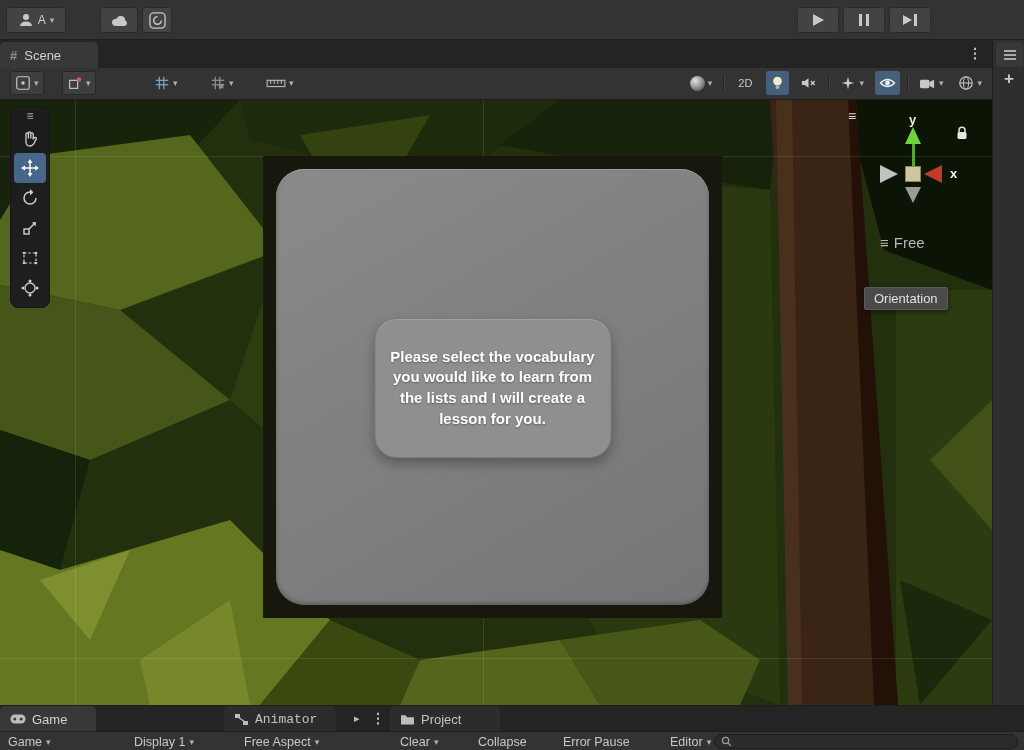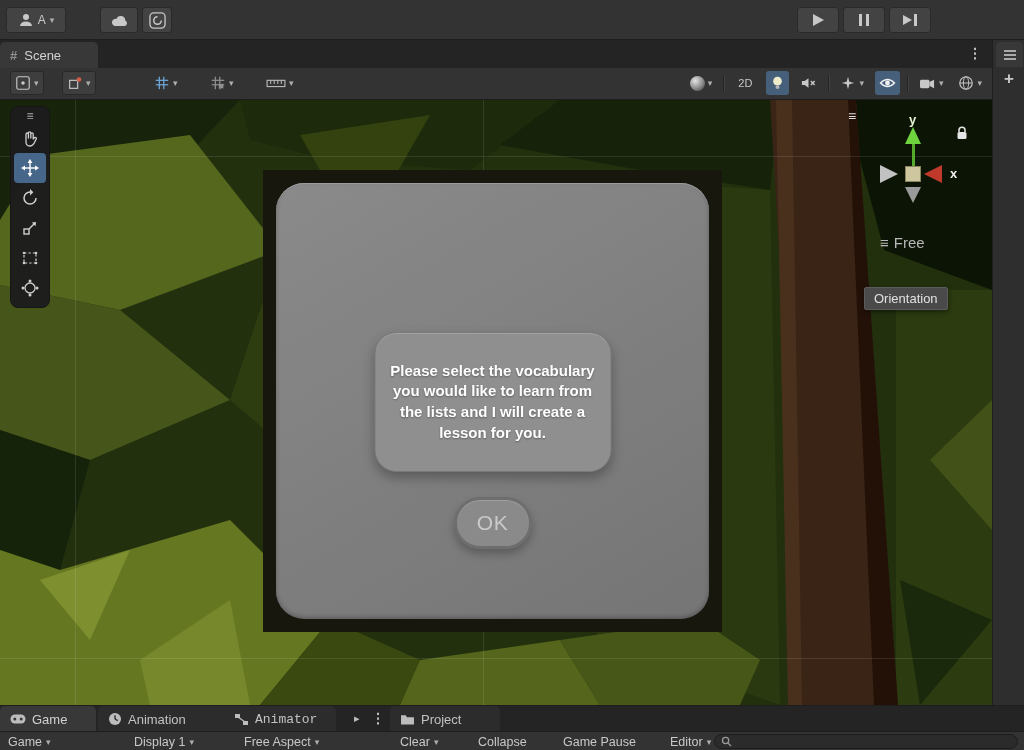--- a/index.html
+++ b/index.html
@@ -79,21 +79,21 @@
 
   
   #back-overlay { position:absolute; left:880px; top:134px; z-index:6; display:flex; align-items:center;
     gap:5px; color:#b8b8b8; font-size:15px; }
   #overlay-handle { position:absolute; left:848px; top:8px; color:#dcdcdc; font-size:14px; z-index:6; }
   #orientation-tooltip { position:absolute; left:864px; top:187px; z-index:7; background:#4a4a4a;
     border:1px solid #5b5b5b; border-radius:2px; padding:3px 9px; font-size:13px; color:#e0e0e0;
     box-shadow:0 2px 5px rgba(0,0,0,0.45); }
 
   
-  #dialog-frame { position:absolute; left:263px; top:70px; width:459px; height:462px;
+  #dialog-frame { position:absolute; left:263px; top:56px; width:459px; height:462px;
     background:#17170e; z-index:5; }
   #dialog-panel { position:absolute; inset:13px; border-radius:28px;
     background:linear-gradient(150deg, #8a8a8a, #757575);
     box-shadow:inset 0 1px 0 #9b9b9b, inset 0 -2px 4px rgba(0,0,0,0.25); }
   #dialog-bubble { position:absolute; left:50%; transform:translateX(-50%); top:149px;
     width:237px; height:140px; border-radius:22px; background:#8f8f8f;
     border:1px solid #7a7a7a; box-shadow:0 6px 12px rgba(0,0,0,0.28), inset 0 1px 0 #a2a2a2;
     display:flex; align-items:center; justify-content:center; }
   #dialog-message { width:206px; text-align:center; color:#ffffff; font-weight:bold;
     font-size:15px; line-height:1.38; text-shadow:0 1px 2px rgba(0,0,0,0.35); }
@@ -434,23 +434,20 @@
     </div>
     <div id="orientation-tooltip">
       <span>Orientation</span>
     </div>
 
     <div id="dialog-frame">
       <div id="dialog-panel">
         <div id="dialog-bubble">
           <div id="dialog-message">Please select the vocabulary you would like to learn from the lists and I will create a lesson for you.</div>
         </div>
-        <div id="ok-button">
-          <span>OK</span>
-        </div>
       </div>
     </div>
   </div>
 
   <div id="right-strip">
     <div id="strip-tab">
       <span>
         <svg width="14" height="12" viewBox="0 0 14 12">
             <g stroke="#c8c8c8" stroke-width="1.6">
               <line x1="1" y1="2" x2="13" y2="2"></line>
@@ -467,32 +464,20 @@
     <div class="btab sel" style="left:0;width:96px;">
       <span>
         <svg width="16" height="12" viewBox="0 0 16 12">
             <rect x="0.5" y="1.5" width="15" height="9" rx="4.5" fill="#bdbdbd"></rect>
             <circle cx="4.8" cy="6" r="1.5" fill="#383838"></circle>
             <circle cx="11.2" cy="6" r="1.5" fill="#383838"></circle>
           </svg>
       </span>
       <span>Game</span>
     </div>
-    <div class="btab" style="left:98px;width:138px;">
-      <span>
-        <svg width="14" height="14" viewBox="0 0 14 14">
-            <circle cx="7" cy="7" r="6" fill="#bdbdbd"></circle>
-            <g stroke="#2c2c2c" stroke-width="1.4">
-              <line x1="7" y1="7" x2="7" y2="3.2"></line>
-              <line x1="7" y1="7" x2="9.8" y2="8.6"></line>
-            </g>
-          </svg>
-      </span>
-      <span>Animation</span>
-    </div>
     <div class="btab" style="left:224px;width:112px;font-family:Liberation Mono, monospace;">
       <span>
         <svg width="15" height="13" viewBox="0 0 15 13">
             <g stroke="#bdbdbd" stroke-width="1.3" fill="none">
               <line x1="4" y1="4" x2="11" y2="9"></line>
             </g>
             <rect x="1" y="1" width="5" height="4" fill="#bdbdbd"></rect>
             <rect x="9" y="8" width="5" height="4" fill="#bdbdbd"></rect>
           </svg>
       </span>
@@ -524,21 +509,21 @@
       <span class="caret">▾</span>
     </div>
     <div class="bt-item" style="left:400px;">
       <span>Clear</span>
       <span class="caret">▾</span>
     </div>
     <div class="bt-item" style="left:478px;">
       <span>Collapse</span>
     </div>
     <div class="bt-item" style="left:563px;">
-      <span>Game Pause</span>
+      <span>Error Pause</span>
     </div>
     <div class="bt-item" style="left:670px;">
       <span>Editor</span>
       <span class="caret">▾</span>
     </div>
     <div id="console-search">
       <span>
         <svg width="11" height="11" viewBox="0 0 12 12">
             <circle cx="5" cy="5" r="3.4" fill="none" stroke="#9a9a9a" stroke-width="1.4"></circle>
             <line x1="7.6" y1="7.6" x2="11" y2="11" stroke="#9a9a9a" stroke-width="1.4"></line>

